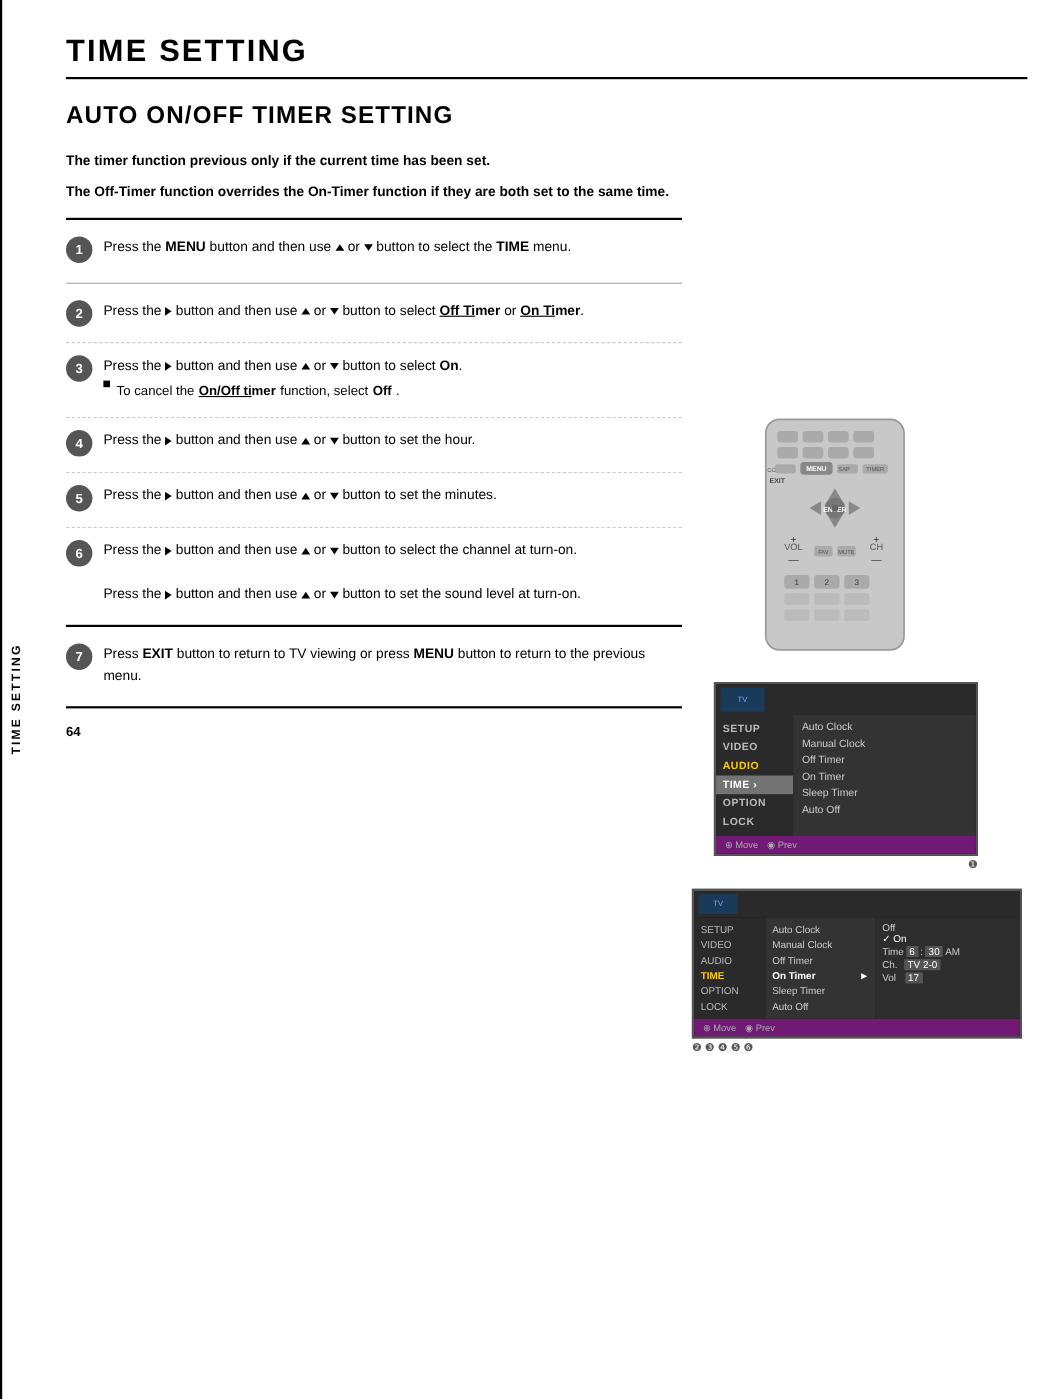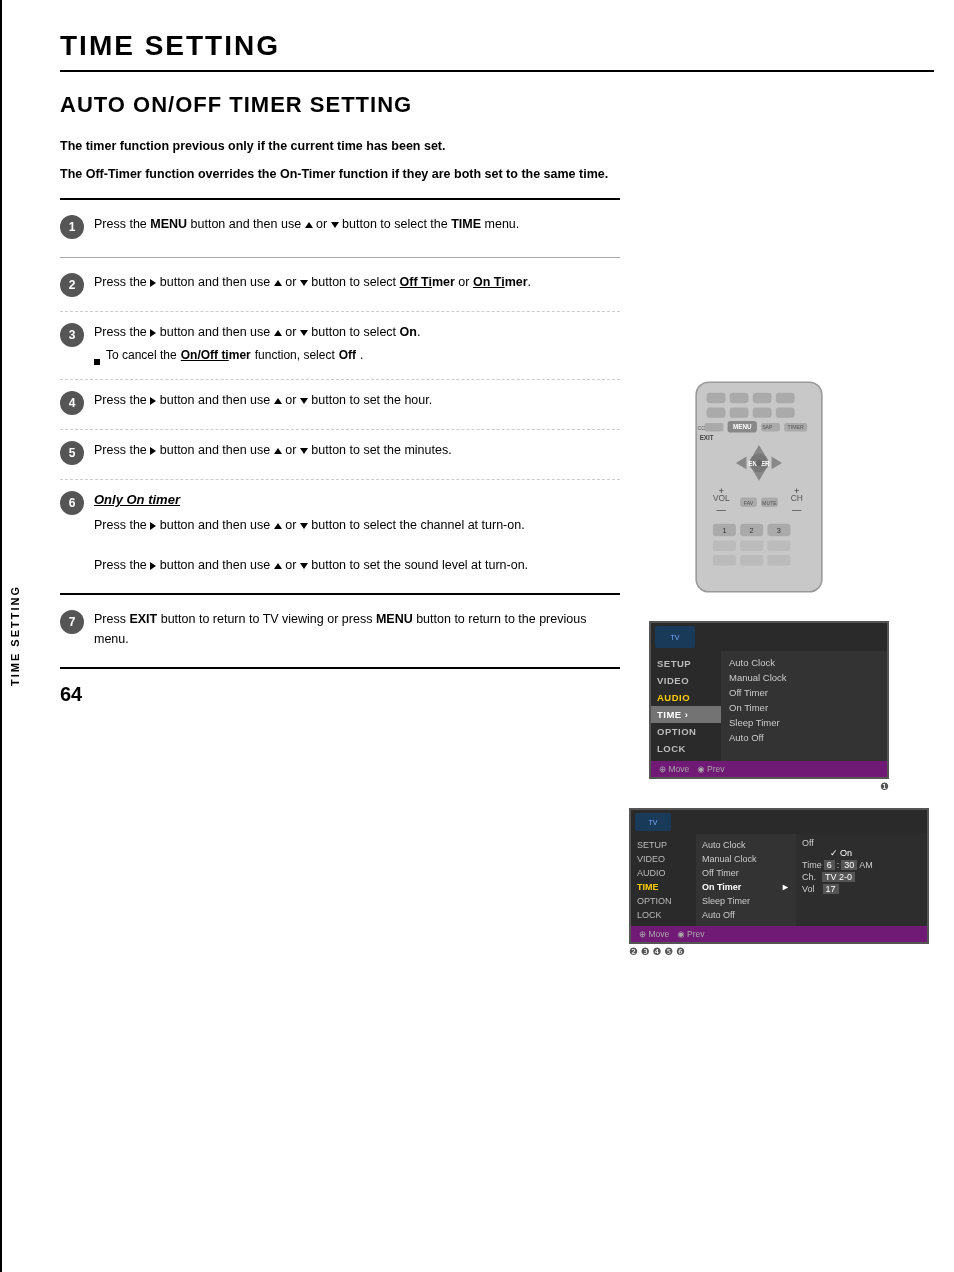--- a/index.html
+++ b/index.html
@@ -144,21 +144,21 @@
     }
 
     .step-text .underline {
       text-decoration: underline;
     }
 
     .step-subtext {
       font-size: 12px;
       margin-top: 4px;
       display: flex;
-      align-items: flex-end;
+      align-items: flex-start;
       gap: 4px;
     }
 
     .step-subtext .square {
       display: inline-block;
       width: 6px;
       height: 6px;
       background: #000;
       margin-right: 2px;
     }
@@ -166,21 +166,21 @@
     .step-title {
       font-style: italic;
       font-weight: bold;
       font-size: 13px;
       margin-bottom: 4px;
       text-decoration: underline;
     }
 
     
     .page-number {
-      font-size: 20px;
+      font-size: 12px;
       font-weight: bold;
       margin-top: 0;
     }
 
     
     .menu-diagram {
       background: #1a1a1a;
       border: 2px solid #555;
       width: 240px;
       font-size: 10px;
@@ -295,21 +295,20 @@
       justify-content: space-between;
     }
 
     .menu2-right-content {
       font-size: 9px;
       color: #ccc;
     }
 
     .menu2-right-content .checked {
       color: #fff;
-      margin-left: 28px;
     }
 
     .menu2-right-content .value-row {
       display: flex;
       align-items: center;
       margin-top: 2px;
       font-size: 9px;
     }
 
     .value-box {
@@ -432,21 +431,20 @@
           <div class="step-circle">5</div>
           <div class="step-text">
             Press the <span class="tri-right"></span> button and then use <span class="tri-up"></span> or <span class="tri-down"></span> button to set the minutes.
           </div>
         </div>
         <hr class="step-divider">
 
         <div class="step">
           <div class="step-circle">6</div>
           <div class="step-text">
-            <div class="step-title">Only On timer</div>
             Press the <span class="tri-right"></span> button and then use <span class="tri-up"></span> or <span class="tri-down"></span> button to select the channel at turn-on.
             <br><br>
             Press the <span class="tri-right"></span> button and then use <span class="tri-up"></span> or <span class="tri-down"></span> button to set the sound level at turn-on.
           </div>
         </div>
         <hr class="divider-bold">
 
         <div class="step">
           <div class="step-circle">7</div>
           <div class="step-text">

